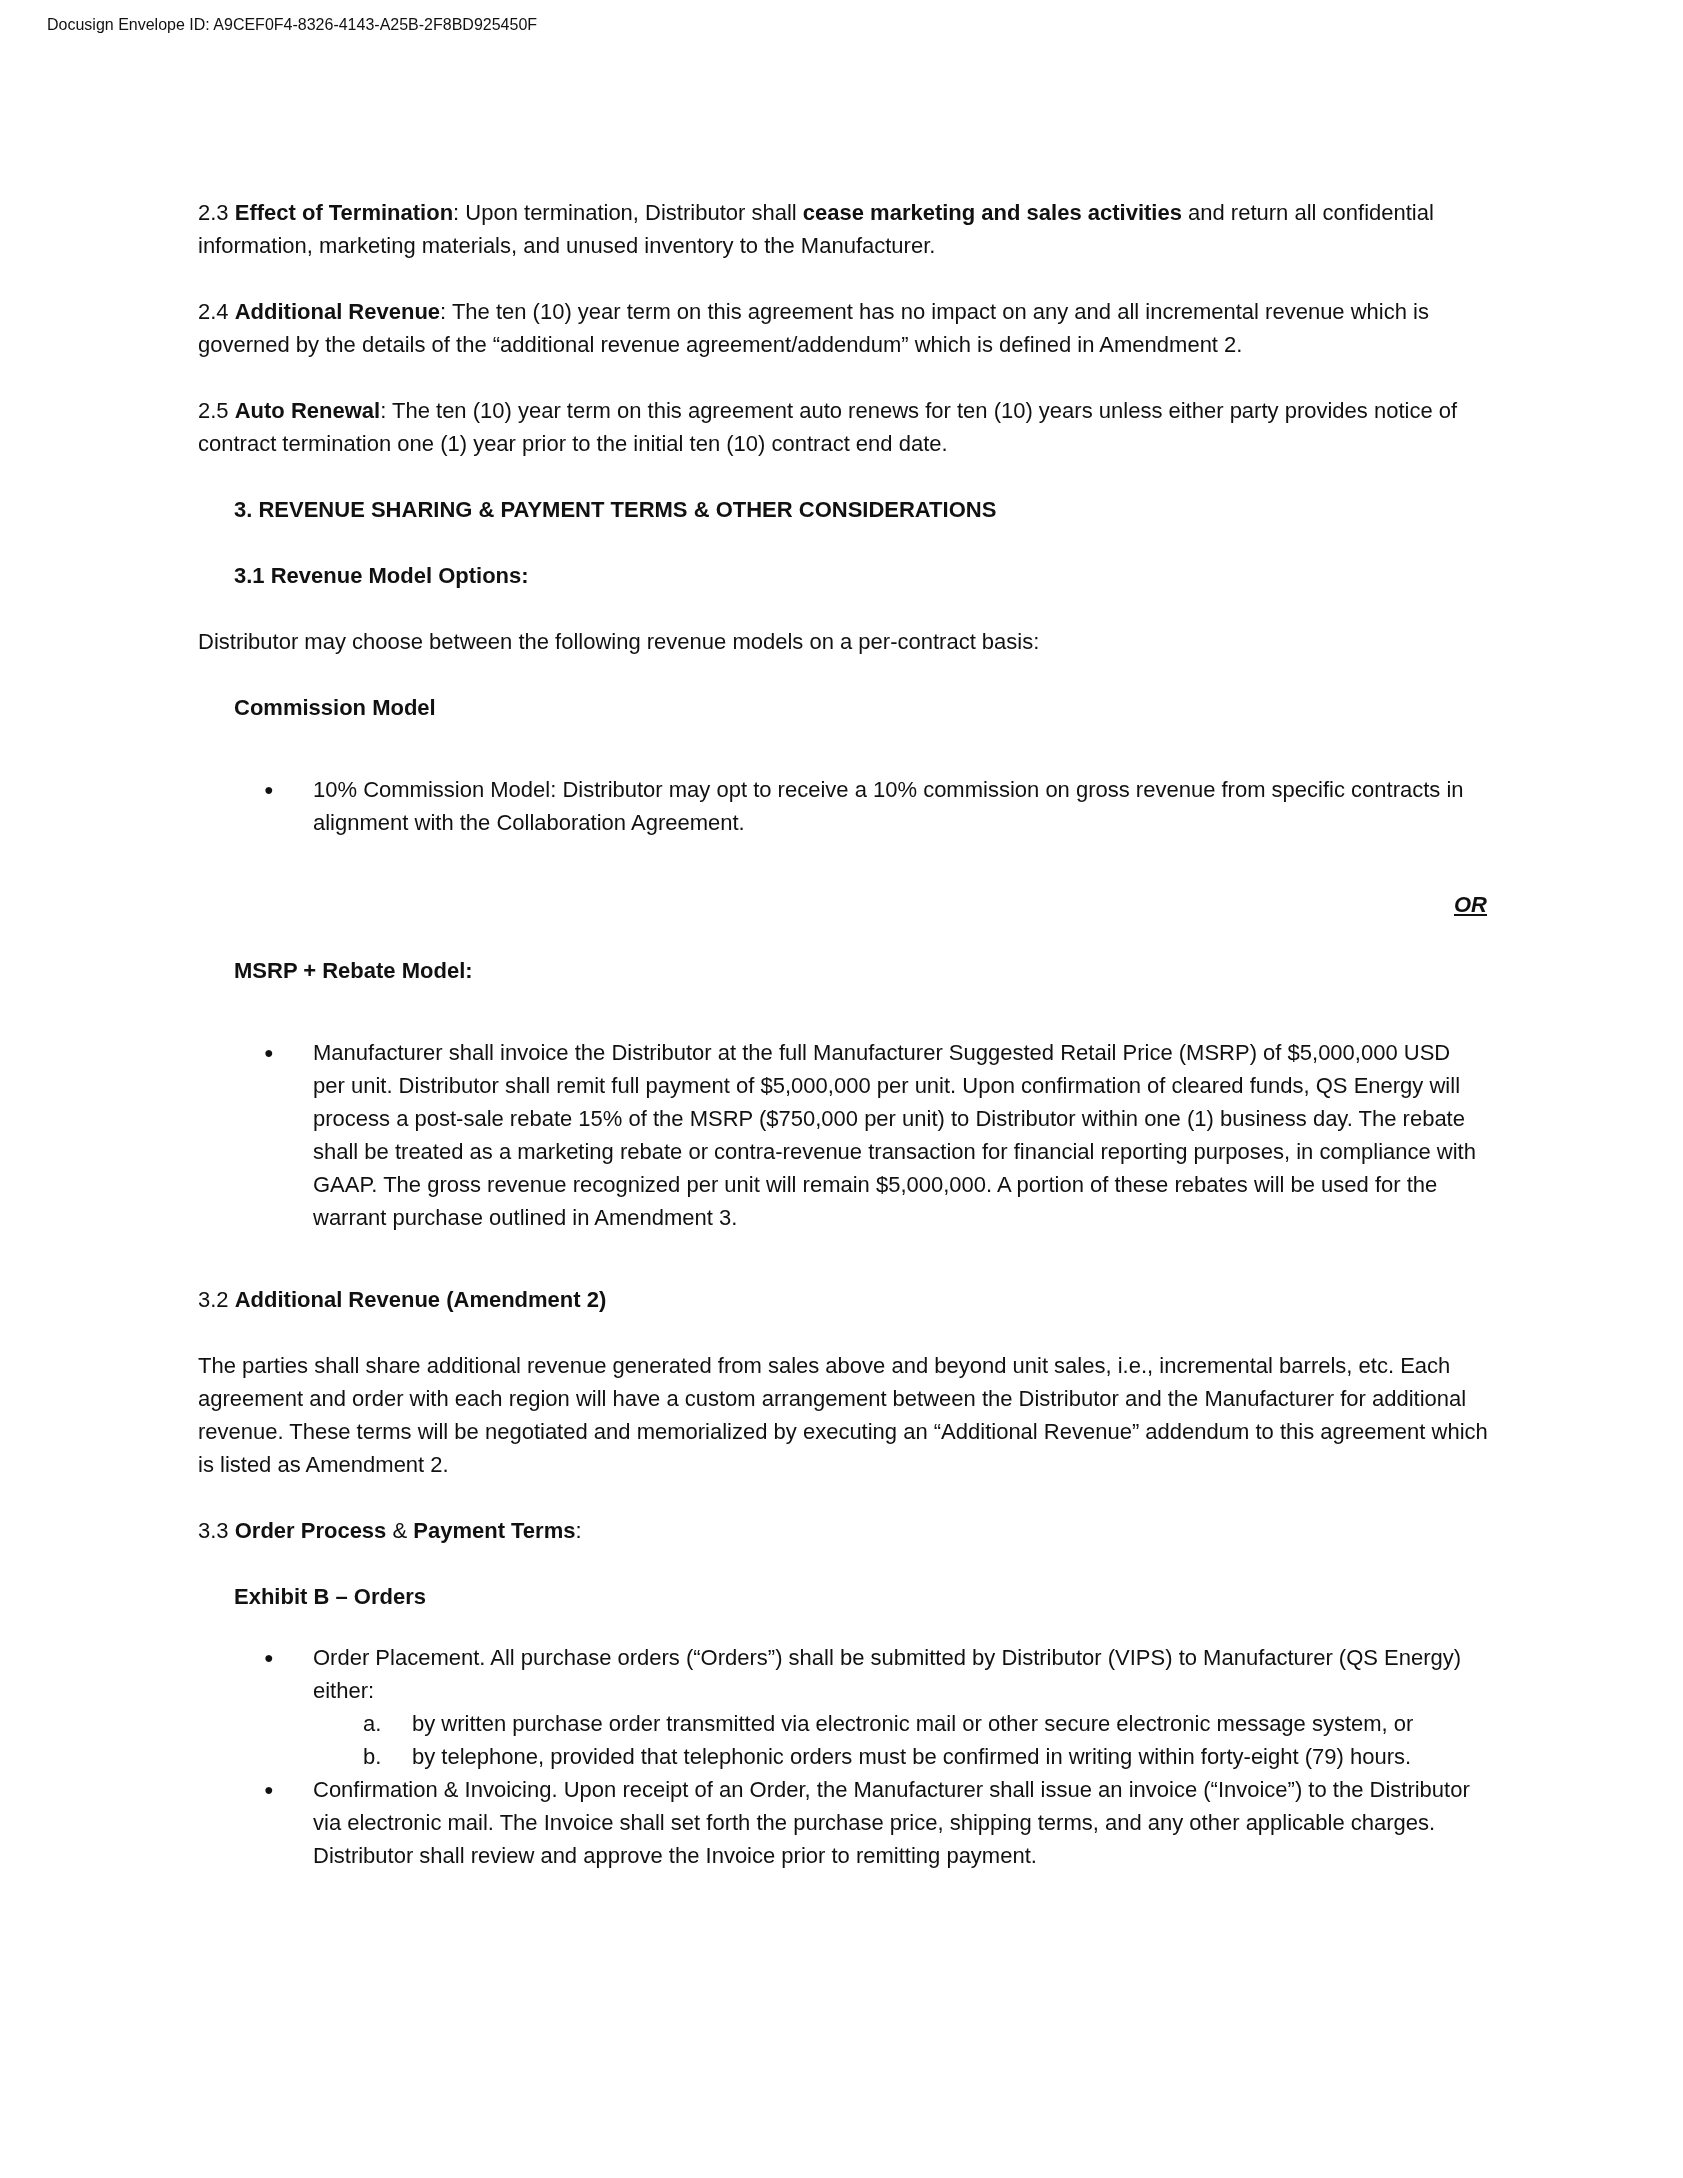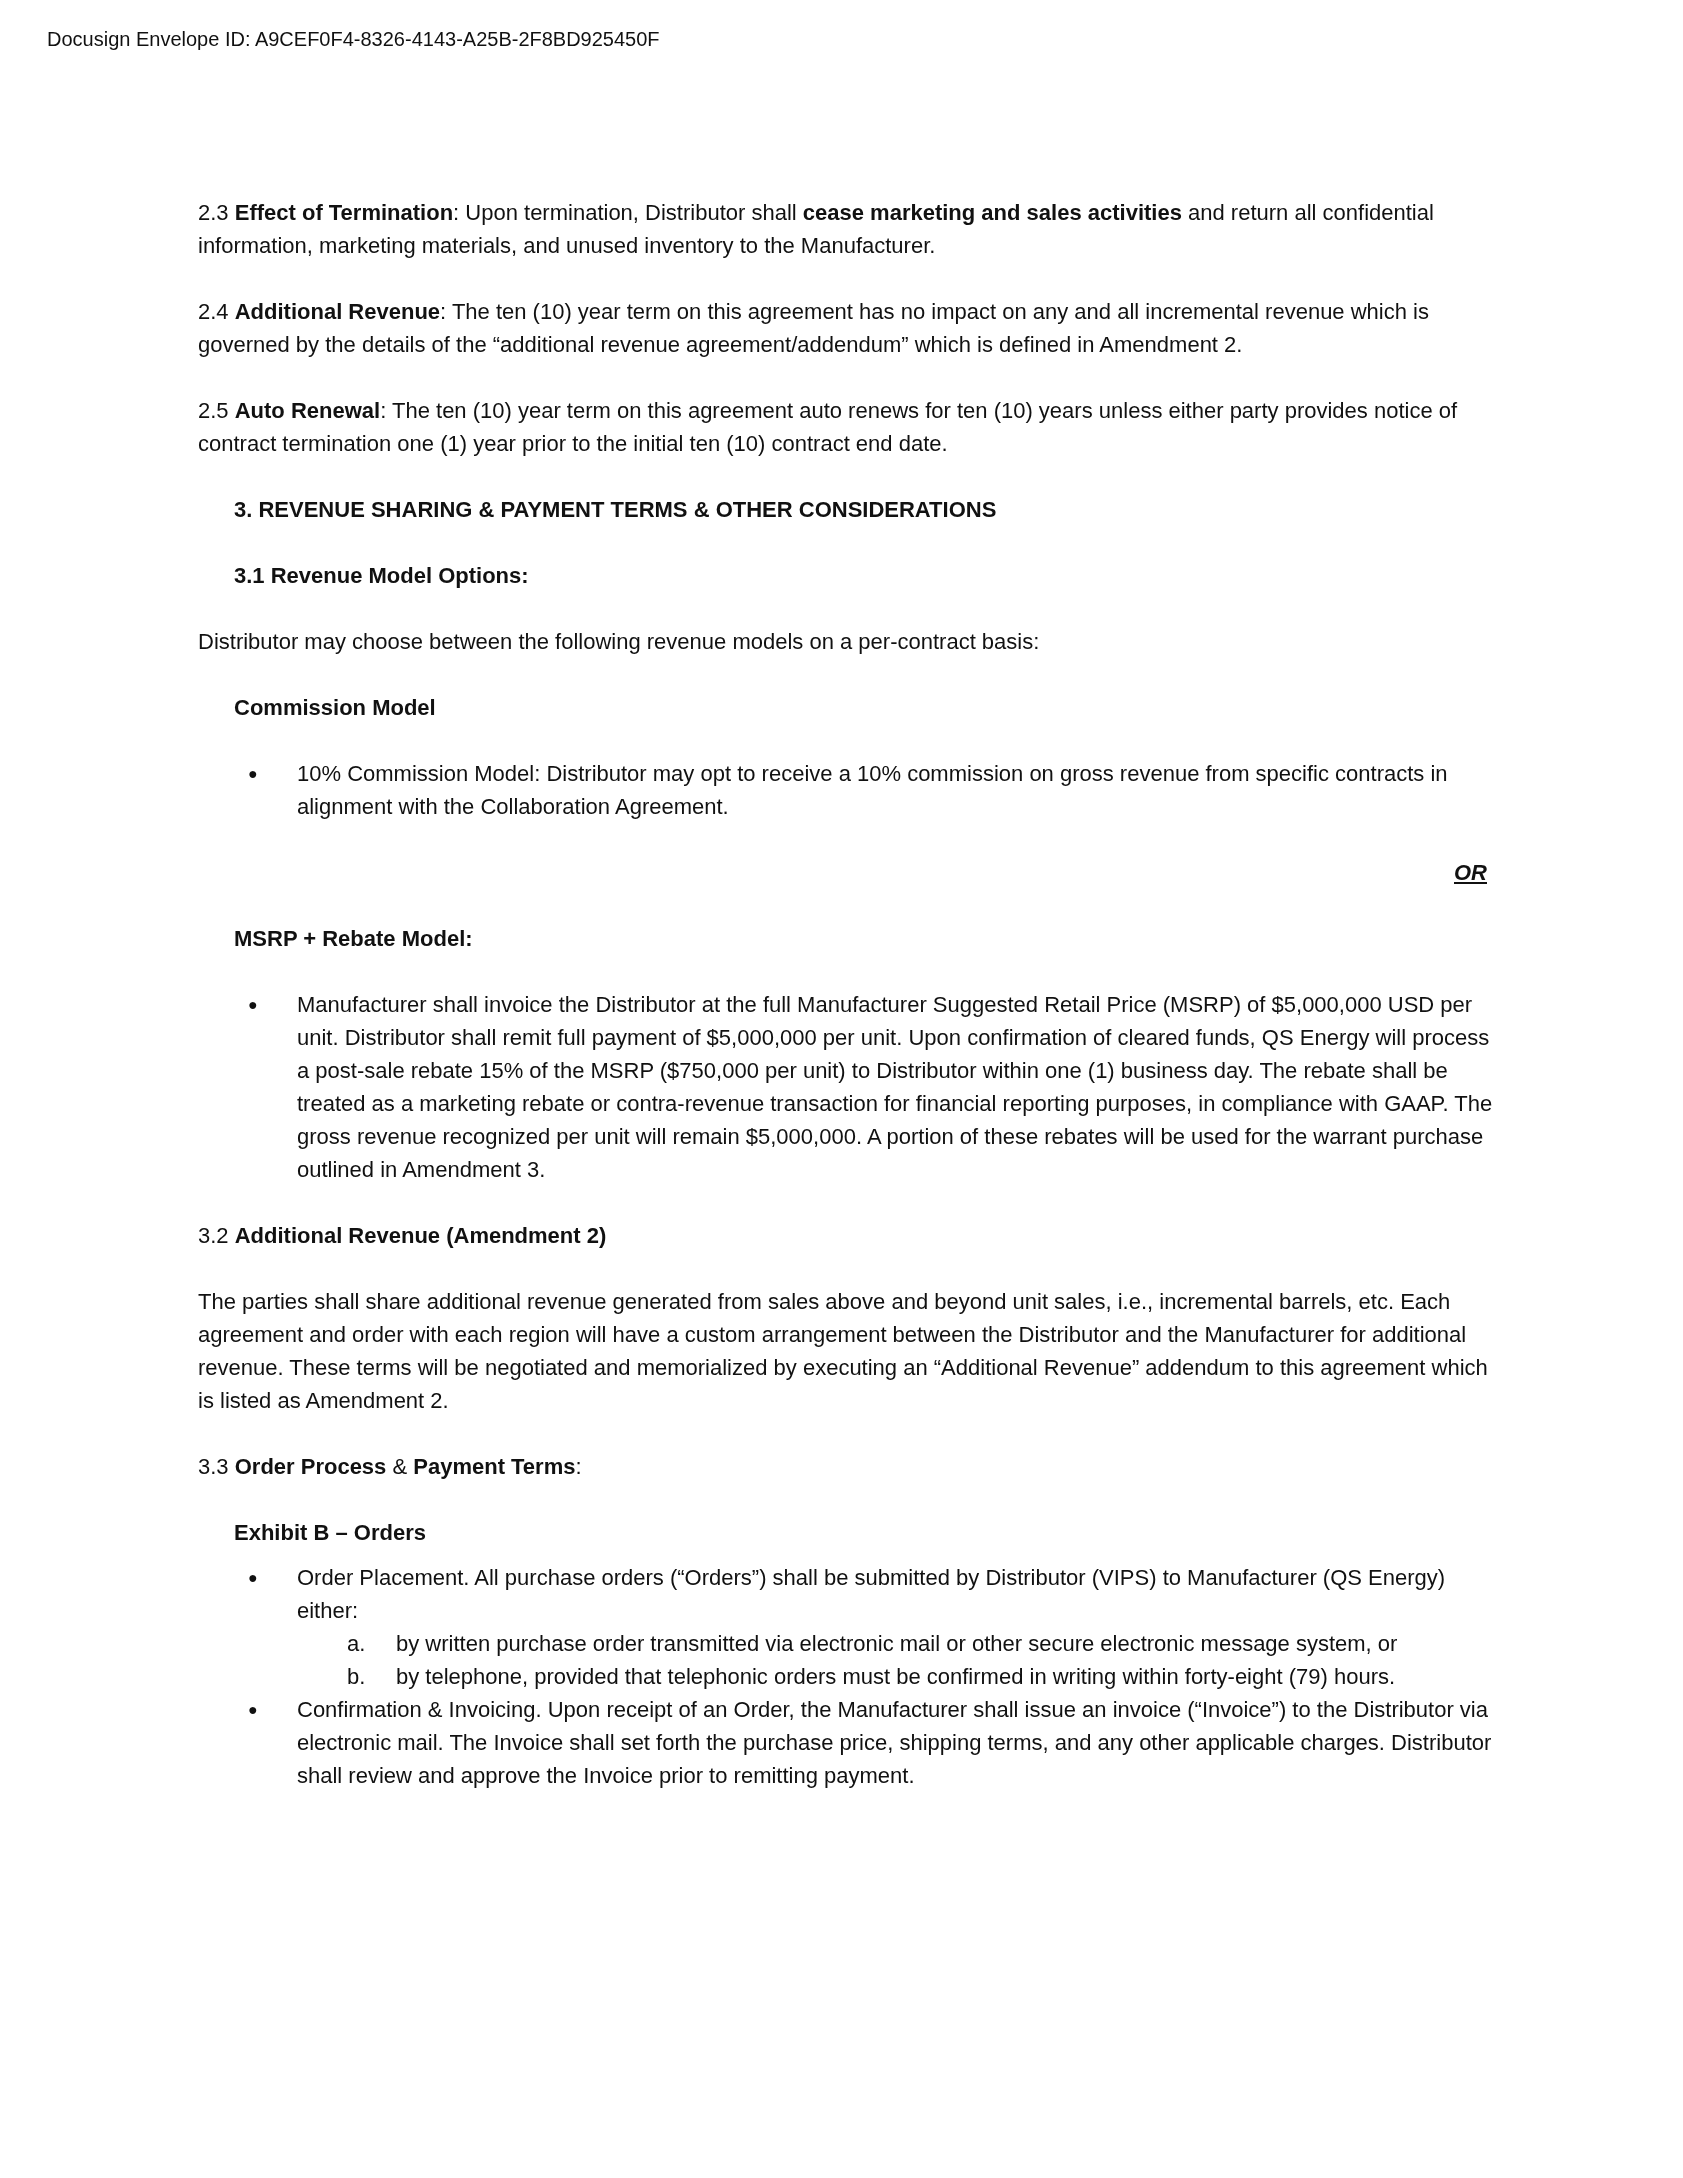--- a/index.html
+++ b/index.html
@@ -1,33 +1,33 @@
 <!DOCTYPE html>
 <html><head>
 <meta charset="utf-8">
 <style>
   html, body { margin: 0; padding: 0; background: #ffffff; }
   body {
     width: 1683px; height: 2178px; position: relative; overflow: hidden;
     font-family: "Liberation Sans", sans-serif; color: #111111;
   }
   .envelope {
-    position: absolute; left: 47px; top: 28px;
-    font-size: 20px; letter-spacing: 0px; color: #111;
+    position: absolute; left: 47px; top: 16px;
+    font-size: 16px; letter-spacing: 0px; color: #111;
   }
   .page {
     position: absolute; left: 198px; top: 196px; width: 1297px;
     font-size: 22px; line-height: 33px;
   }
   p { margin: 0; }
   .gap { height: 33px; }
   b, .b { font-weight: bold; }
   .heading { font-weight: bold; margin-left: 36px; }
   .or-line { text-align: right; font-weight: bold; font-style: italic; text-decoration: underline; padding-right: 8px; }
-  ul.bullets { list-style: none; margin: 0; padding: 0; }
+  ul.bullets { list-style: none; margin: 16px; padding: 0; }
   ul.bullets > li { position: relative; padding-left: 99px; }
   ul.bullets > li::before {
     content: "●"; position: absolute; left: 50px; top: 0; font-size: 16px;
   }
   ol.sub { list-style: none; margin: 0; padding: 0; }
   ol.sub > li { position: relative; padding-left: 99px; }
   ol.sub > li .marker { position: absolute; left: 50px; top: 0; }
 </style>
 </head>
 <body>

